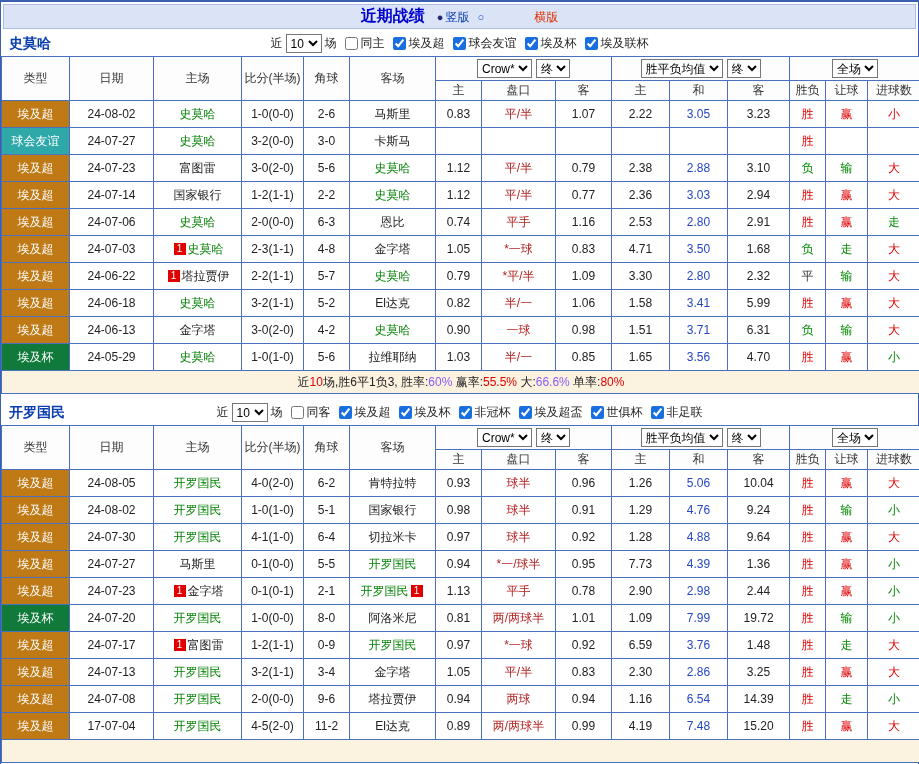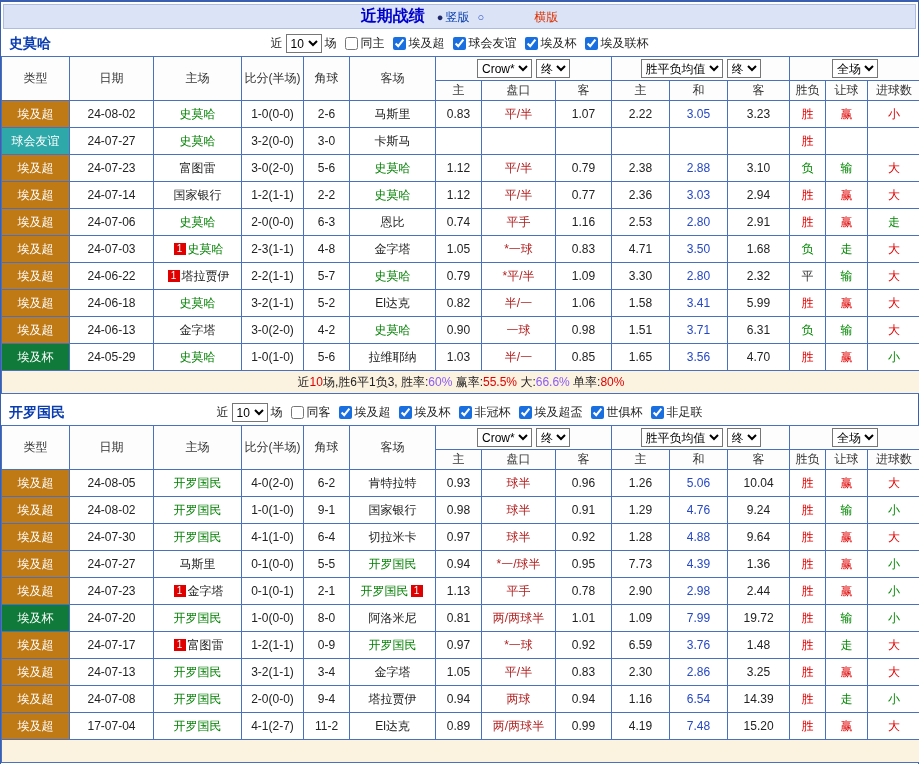--- a/index.html
+++ b/index.html
@@ -367,21 +367,21 @@
               <td>10.04</td>
               <td class="c-r">胜</td>
               <td class="c-r">赢</td>
               <td class="c-r">大</td>
             </tr>
             <tr>
               <td class="type t-super">埃及超</td>
               <td>24-08-02</td>
               <td><span class="tg">开罗国民</span></td>
               <td>1-0(1-0)</td>
-              <td>9-1</td>
+              <td>5-1</td>
               <td><span class="">国家银行</span></td>
               <td>0.98</td>
               <td class="hc">球半</td>
               <td>0.91</td>
               <td>1.29</td>
               <td class="wd">4.76</td>
               <td>9.24</td>
               <td class="c-r">胜</td>
               <td class="c-g">输</td>
               <td class="c-g">小</td>
@@ -486,37 +486,37 @@
               <td>3.25</td>
               <td class="c-r">胜</td>
               <td class="c-r">赢</td>
               <td class="c-r">大</td>
             </tr>
             <tr>
               <td class="type t-super">埃及超</td>
               <td>24-07-08</td>
               <td><span class="tg">开罗国民</span></td>
               <td>2-0(0-0)</td>
-              <td>9-4</td>
+              <td>9-6</td>
               <td><span class="">塔拉贾伊</span></td>
               <td>0.94</td>
               <td class="hc">两球</td>
               <td>0.94</td>
               <td>1.16</td>
               <td class="wd">6.54</td>
               <td>14.39</td>
               <td class="c-r">胜</td>
               <td class="c-g">走</td>
               <td class="c-g">小</td>
             </tr>
             <tr>
               <td class="type t-super">埃及超</td>
               <td>17-07-04</td>
               <td><span class="tg">开罗国民</span></td>
-              <td>4-1(2-7)</td>
+              <td>4-5(2-0)</td>
               <td>11-2</td>
               <td><span class="">El达克</span></td>
               <td>0.89</td>
               <td class="hc">两/两球半</td>
               <td>0.99</td>
               <td>4.19</td>
               <td class="wd">7.48</td>
               <td>15.20</td>
               <td class="c-r">胜</td>
               <td class="c-r">赢</td>

